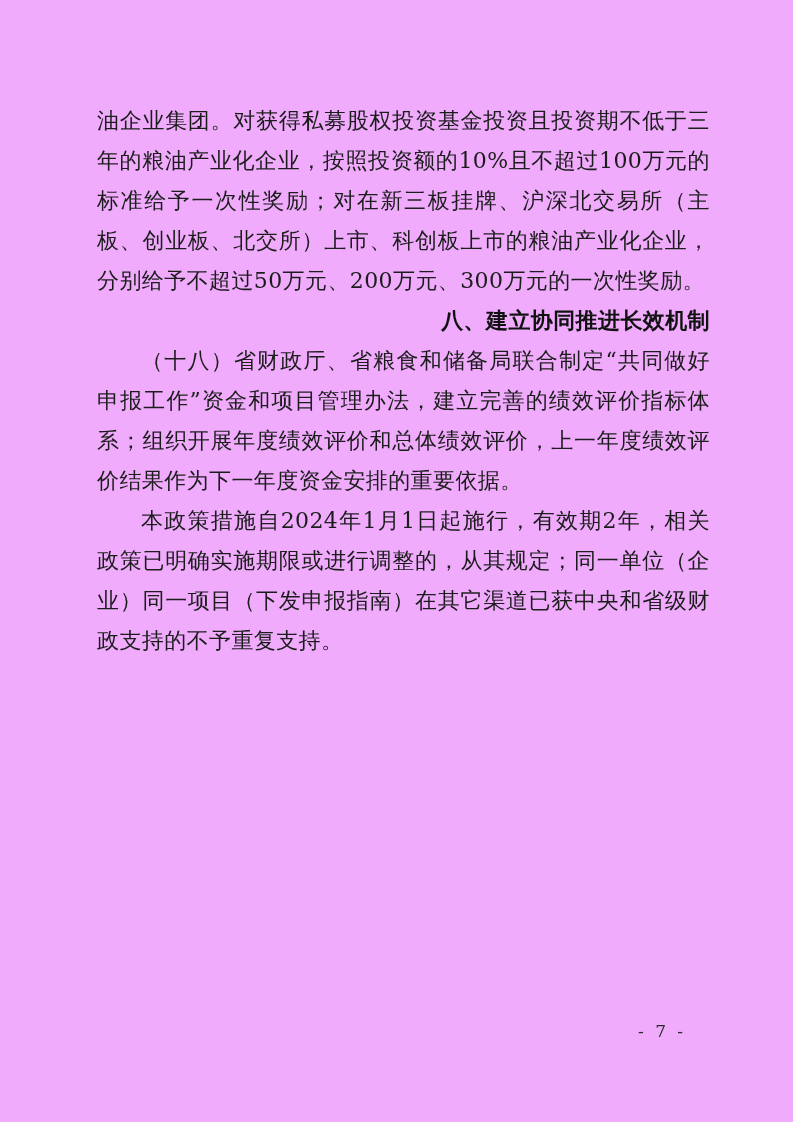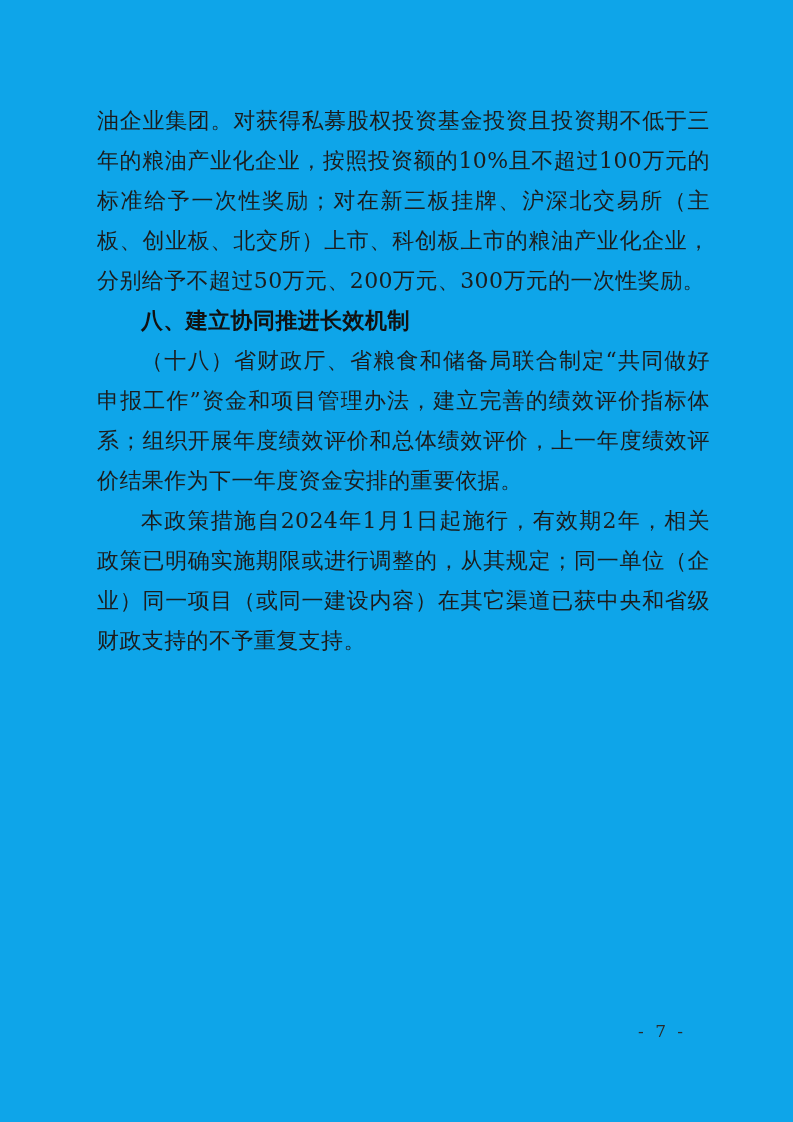--- a/index.html
+++ b/index.html
@@ -4,21 +4,21 @@
 <style>
   html, body {
     margin: 0;
     padding: 0;
     background: #ffffff;
   }
   .page {
     position: relative;
     width: 793px;
     height: 1122px;
-    background: #0ea5e9;
+    background: #f0abfc;
     overflow: hidden;
     font-family: "DejaVu Serif", "Liberation Serif", serif;
     color: #1c1c1c;
   }
   .text-block {
     position: absolute;
     left: 97px;
     top: 101px;
     width: 613px;
   }
@@ -36,21 +36,21 @@
     text-indent: 2em;
   }
   p.no-indent {
     text-indent: 0;
   }
   h2.section-heading {
     font-family: "DejaVu Sans", "Liberation Sans", sans-serif;
     font-weight: bold;
     color: #111111;
     text-indent: 2em;
-    text-align: left;
+    text-align: right;
   }
   .page-footer {
     position: absolute;
     top: 1020px;
     left: 638px;
     width: 60px;
     font-size: 17px;
     line-height: 22px;
     color: #2a2a2a;
     word-spacing: 6px;
@@ -65,19 +65,19 @@
 
   <div class="text-block">
 
     <p class="body-para no-indent">油企业集团。对获得私募股权投资基金投资且投资期不低于三年的粮油产业化企业，按照投资额的10%且不超过100万元的标准给予一次性奖励；对在新三板挂牌、沪深北交易所（主板、创业板、北交所）上市、科创板上市的粮油产业化企业，分别给予不超过50万元、200万元、300万元的一次性奖励。</p>
 
     <h2 class="section-heading">八、建立协同推进长效机制</h2>
 
     <p class="body-para">（十八）省财政厅、省粮食和储备局联合制定“共同做好申报工作”资金和项目管理办法，建立完善的绩效评价指标体系；组织开展年度绩效评价和总体绩效评价，上一年度绩效评价结果作为下一年度资金安排的重要依据。</p>
 
 
-    <p class="body-para">本政策措施自2024年1月1日起施行，有效期2年，相关政策已明确实施期限或进行调整的，从其规定；同一单位（企业）同一项目（或同一建设内容）在其它渠道已获中央和省级财政支持的不予重复支持。</p>
+    <p class="body-para">本政策措施自2024年1月1日起施行，有效期2年，相关政策已明确实施期限或进行调整的，从其规定；同一单位（企业）同一项目（下发申报指南）在其它渠道已获中央和省级财政支持的不予重复支持。</p>
 
   </div>
 
   <div class="page-footer">- 7 -</div>
 
 </div>
 
 </body></html>

